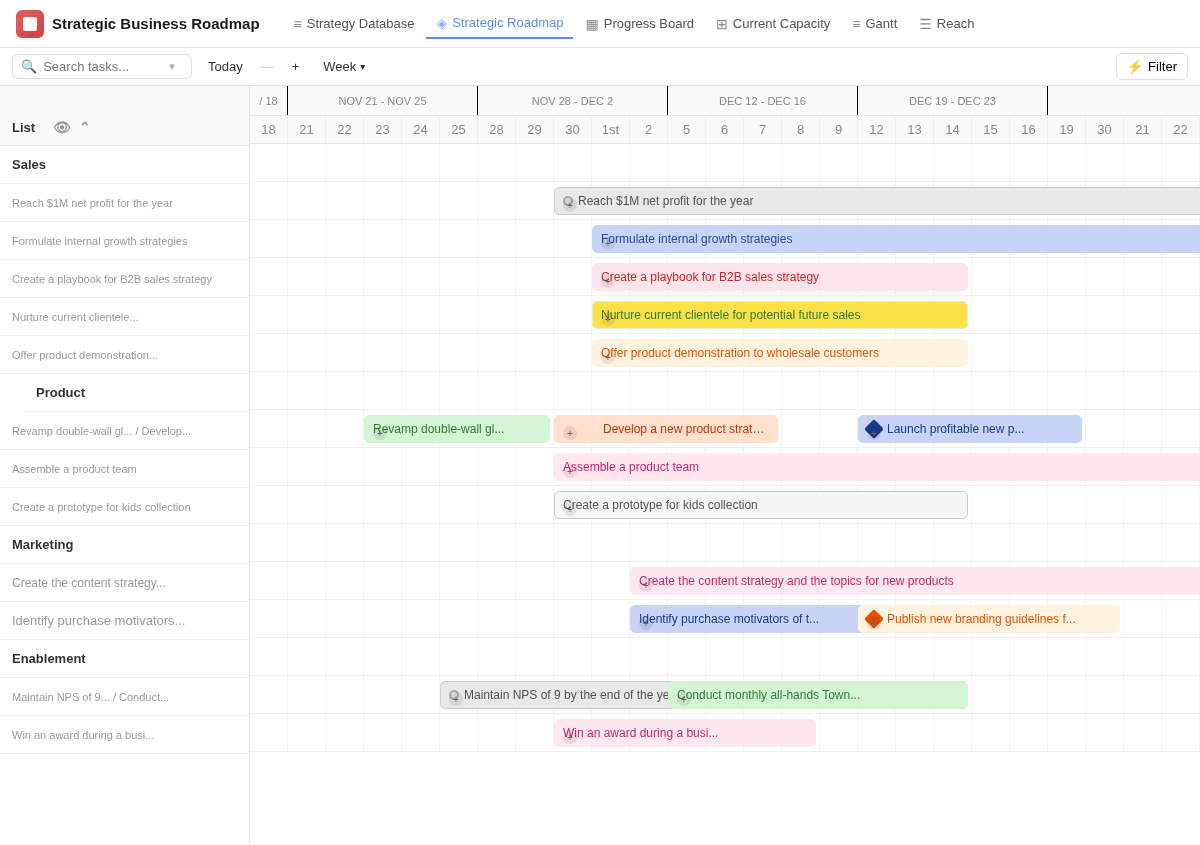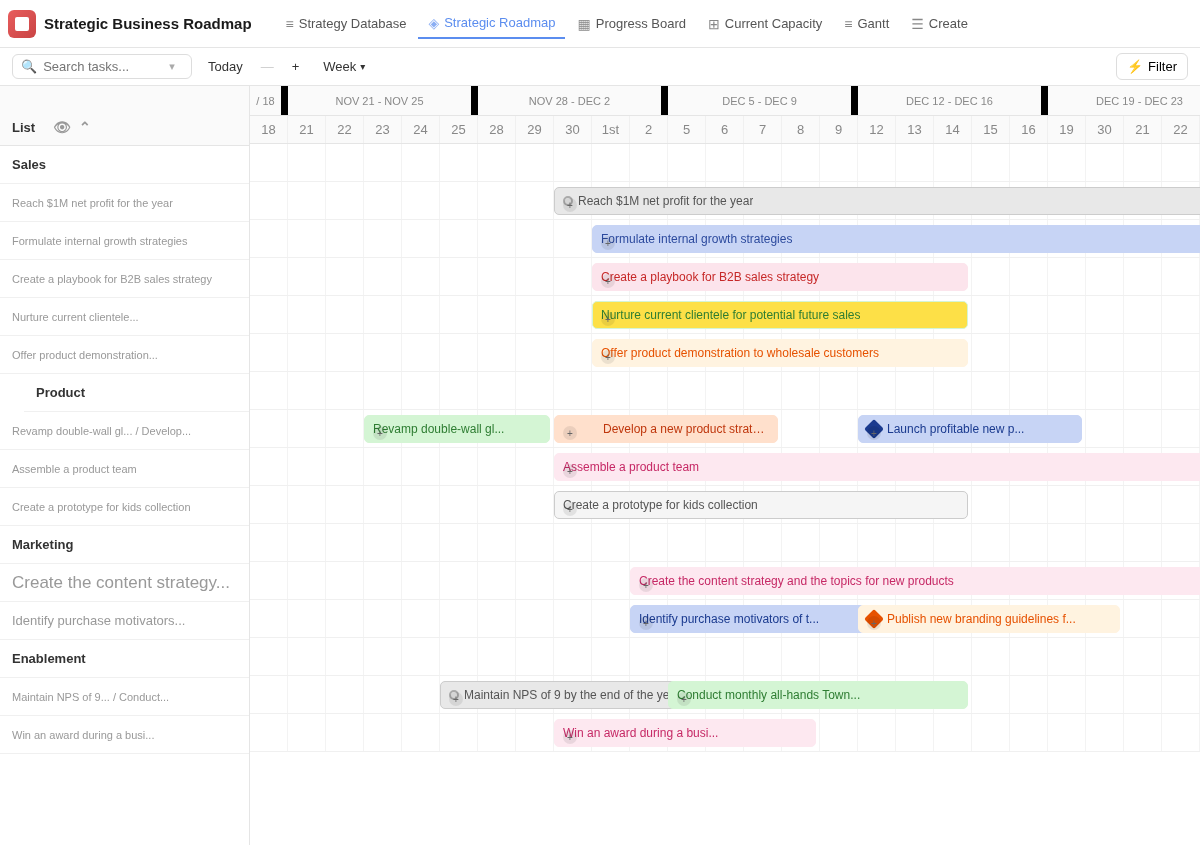--- a/index.html
+++ b/index.html
@@ -3,21 +3,21 @@
   <meta charset="utf-8">
   <style>
     * { box-sizing: border-box; margin: 0; padding: 0; }
     body { font-family: -apple-system, BlinkMacSystemFont, 'Segoe UI', sans-serif; font-size: 13px; background: #fff; overflow: hidden; }
 
     
     .header {
       display: flex;
       align-items: center;
       height: 48px;
-      padding: 0 8px;
+      padding: 0 16px;
       border-bottom: 1px solid #e5e5e5;
       background: #fff;
       gap: 8px;
     }
     .app-icon {
       width: 28px; height: 28px; border-radius: 6px;
       background: linear-gradient(135deg, #e85d5d, #c94444);
       display: flex; align-items: center; justify-content: center;
       flex-shrink: 0;
     }
@@ -112,21 +112,21 @@
       display: flex;
       height: 30px;
       border-bottom: 1px solid #e5e5e5;
       background: #fafafa;
       position: sticky;
       top: 0;
       z-index: 10;
     }
     .date-week {
       display: flex; align-items: center; justify-content: center;
-      border-right: 7px solid #000000;
+      border-right: 1px solid #000000;
       font-size: 11px; color: #888; font-weight: 500;
       flex-shrink: 0;
     }
 
     .day-header-row {
       display: flex;
       height: 28px;
       border-bottom: 1px solid #e5e5e5;
       background: #fafafa;
       position: sticky;
@@ -241,21 +241,21 @@
     <div class="nav-tab">
       <span class="nav-tab-icon">⊞</span>
       <span>Current Capacity</span>
     </div>
     <div class="nav-tab">
       <span class="nav-tab-icon">≡</span>
       <span>Gantt</span>
     </div>
     <div class="nav-tab">
       <span class="nav-tab-icon">☰</span>
-      <span>Create</span>
+      <span>Reach</span>
     </div>
   </nav>
 </div>
 
 <div class="toolbar">
   <div class="search-box">
     <span style="color:#999;font-size:13px;">🔍</span>
     <input type="text" placeholder="Search tasks..." style="">
     <span style="color:#aaa;font-size:11px;">▾</span>
   </div>
@@ -320,21 +320,21 @@
       <div class="lp-row" style="height:38px;">
           <span style="color:#999;font-size:11px;">Create a prototype for kids collection</span>
         </div>
     </div>
 
     <div id="lp-marketing">
       <div class="lp-row lp-group" style="height:38px;">
         <span>Marketing</span>
       </div>
       <div class="lp-row" style="height:38px;">
-          <span style="color:#999;font-size:17px;">Create the content strategy...</span>
+          <span style="color:#999;font-size:12px;">Create the content strategy...</span>
         </div>
       <div class="lp-row" style="height:38px;">
           <span style="color:#999;font-size:13px;">Identify purchase motivators...</span>
         </div>
     </div>
 
     <div id="lp-enablement">
       <div class="lp-row lp-group" style="height:38px;">
         <span>Enablement</span>
       </div>
@@ -347,21 +347,20 @@
     </div>
   </div>
 
   <div class="right-gantt">
     <div class="gantt-inner" id="gantt-inner">
 
       <div class="date-header-row" id="week-header-row">
       <div class="date-week" style="width: 38px; min-width: 38px;">/ 18</div>
           <div class="date-week" style="width: 190px; min-width: 190px;">NOV 21 - NOV 25</div>
           <div class="date-week" style="width: 190px; min-width: 190px;">NOV 28 - DEC 2</div>
-          <div class="date-week" style="width: 190px; min-width: 190px;">DEC 5 - DEC 9</div>
           <div class="date-week" style="width: 190px; min-width: 190px;">DEC 12 - DEC 16</div>
           <div class="date-week" style="width: 190px; min-width: 190px;">DEC 19 - DEC 23</div>
         </div>
 
       <div class="day-header-row" id="day-header-row">
       <div class="day-cell">18</div>
           <div class="day-cell">21</div>
           <div class="day-cell">22</div>
           <div class="day-cell">23</div>
           <div class="day-cell">24</div>

